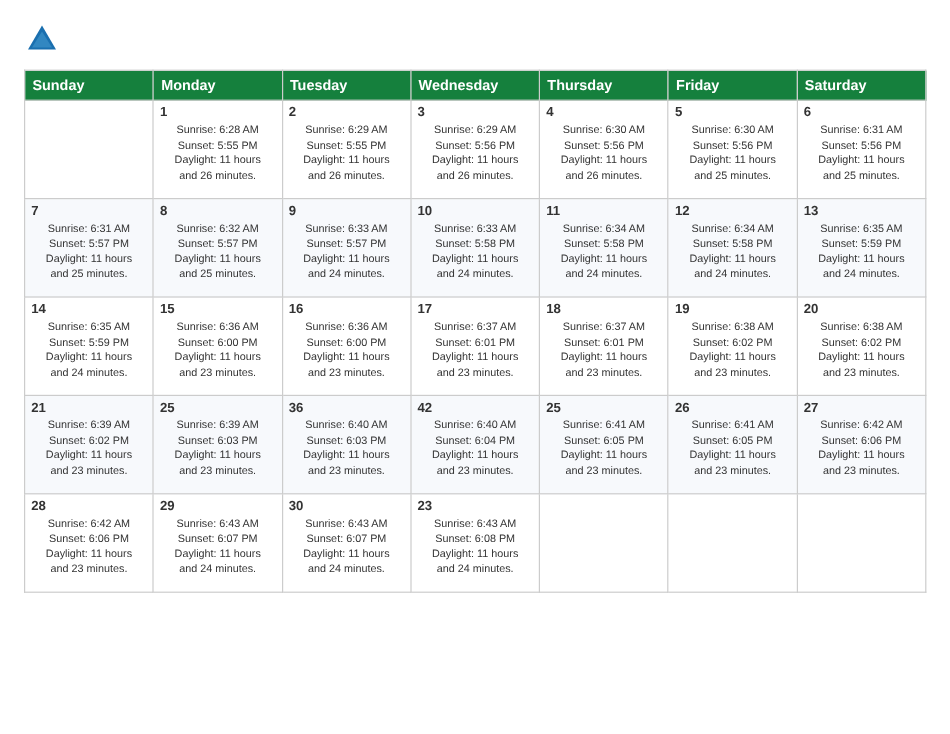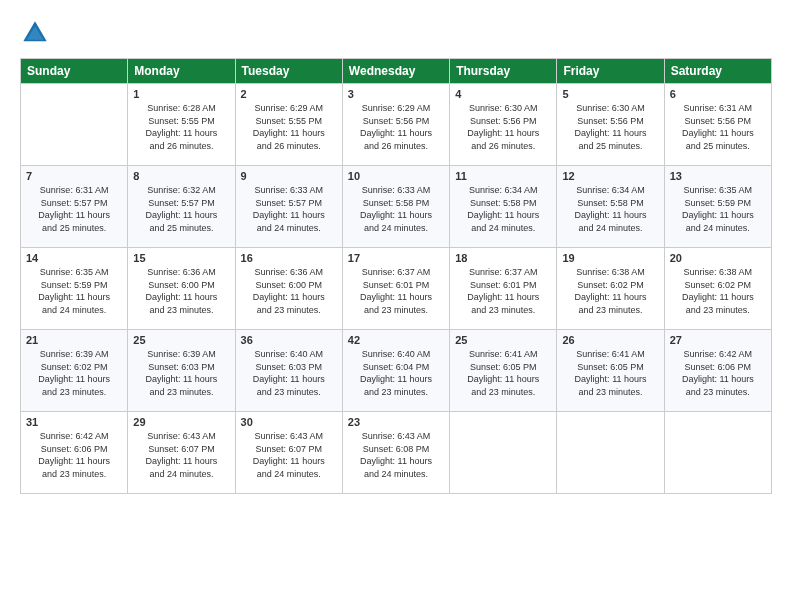--- a/index.html
+++ b/index.html
@@ -253,21 +253,21 @@
             <span class="day-num">26</span>
             <div class="day-info">Sunrise: 6:41 AM<br>Sunset: 6:05 PM<br>Daylight: 11 hours<br>and 23 minutes.</div>
           </td>
           <td>
             <span class="day-num">27</span>
             <div class="day-info">Sunrise: 6:42 AM<br>Sunset: 6:06 PM<br>Daylight: 11 hours<br>and 23 minutes.</div>
           </td>
         </tr>
         <tr>
           <td>
-            <span class="day-num">31</span>
+            <span class="day-num">28</span>
             <div class="day-info">Sunrise: 6:42 AM<br>Sunset: 6:06 PM<br>Daylight: 11 hours<br>and 23 minutes.</div>
           </td>
           <td>
             <span class="day-num">29</span>
             <div class="day-info">Sunrise: 6:43 AM<br>Sunset: 6:07 PM<br>Daylight: 11 hours<br>and 24 minutes.</div>
           </td>
           <td>
             <span class="day-num">30</span>
             <div class="day-info">Sunrise: 6:43 AM<br>Sunset: 6:07 PM<br>Daylight: 11 hours<br>and 24 minutes.</div>
           </td>

